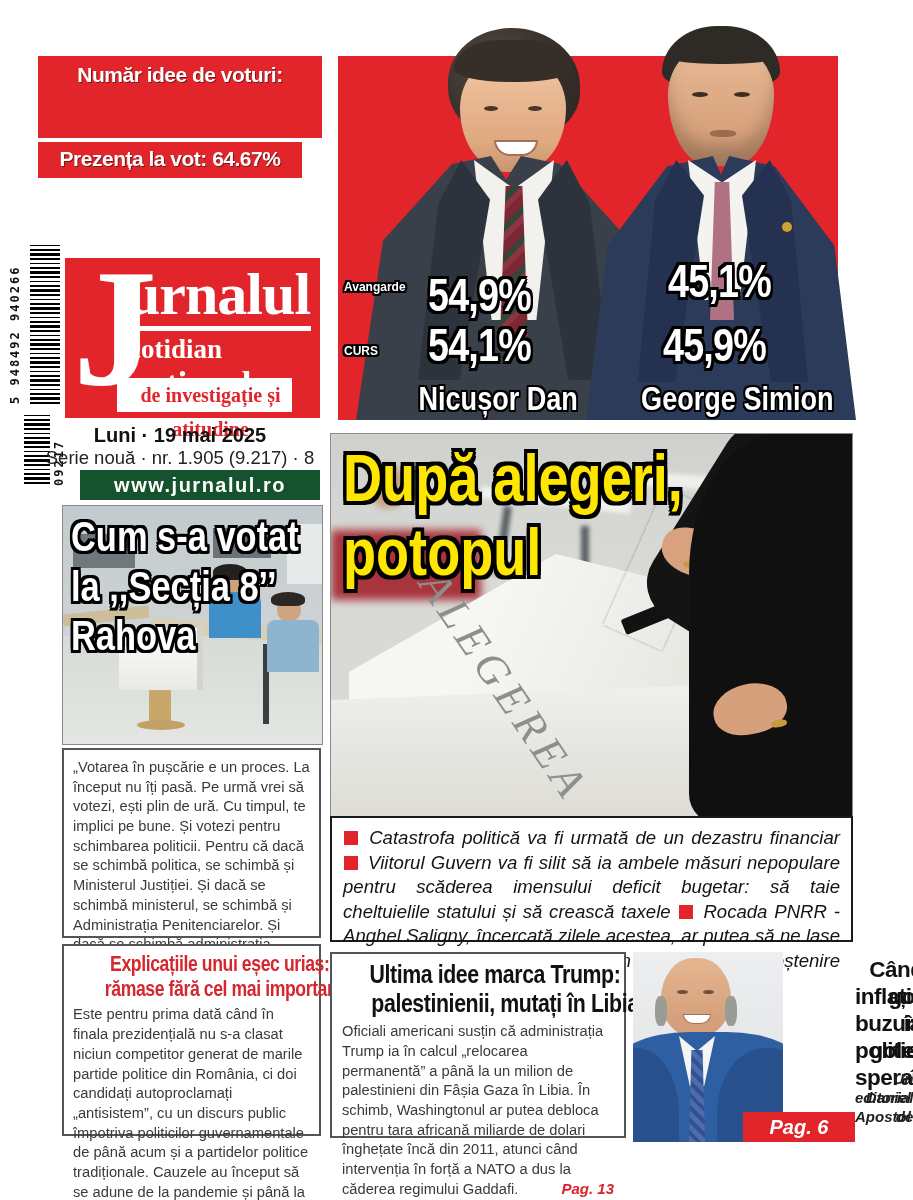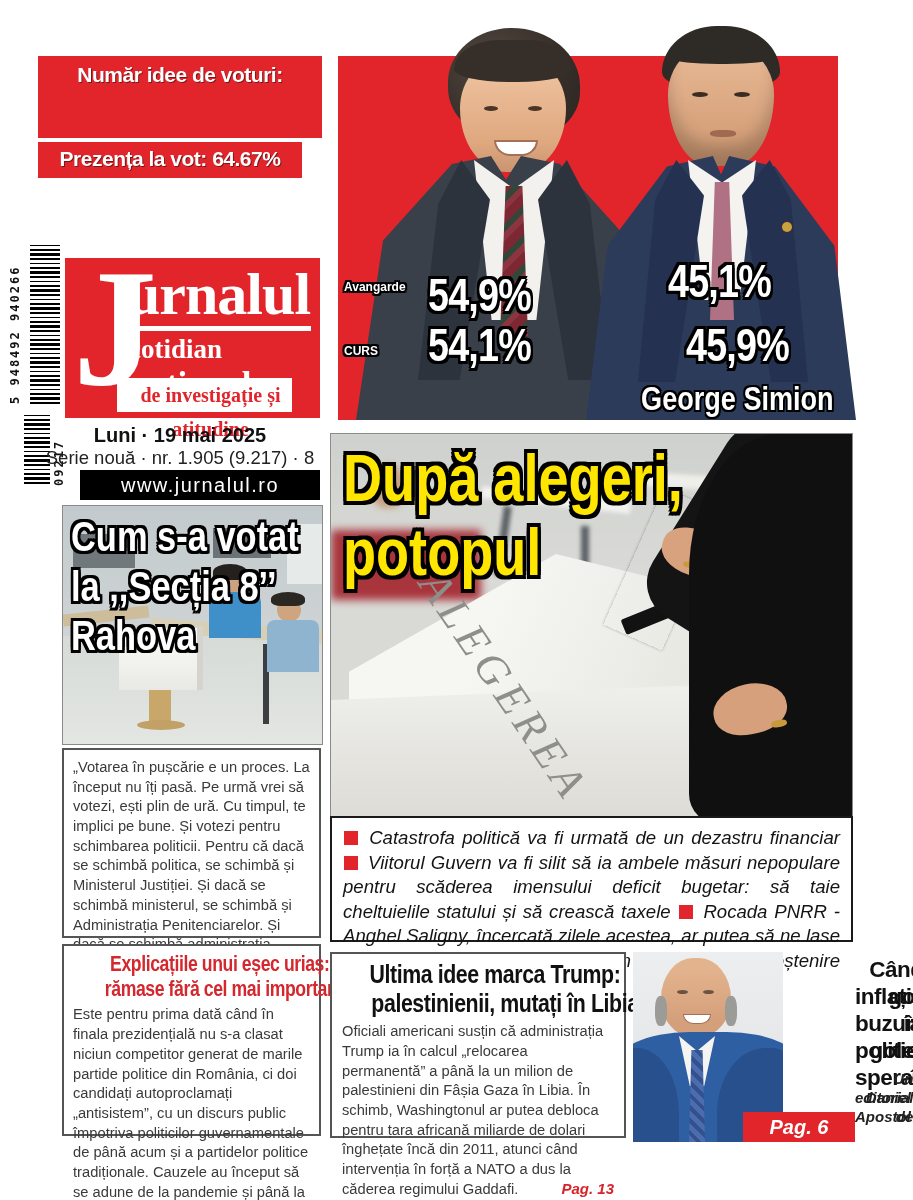--- a/index.html
+++ b/index.html
@@ -48,21 +48,21 @@
   .serif{font-family:"Liberation Serif","DejaVu Serif",serif;}
   #logo-j{font-size:168px;font-weight:bold;line-height:.8;}
   #logo-rest{font-size:60px;font-weight:bold;letter-spacing:-1px;}
   #logo-rule{background:#fff;height:5px;}
   #logo-sub1{font-size:27px;font-weight:bold;}
   #logo-sub1 b{font-size:35px;}
   #logo-sub2box{background:#fff;color:#e1252b;text-align:center;}
   #logo-sub2{font-size:20px;font-weight:bold;line-height:34px;}
   .dateline{font-size:20px;font-weight:bold;color:#111;text-align:center;width:100%;}
   .serieline{font-size:18.5px;color:#222;text-align:center;width:100%;}
-  #webbar{background:#000000;color:#fff;text-align:center;font-weight:normal;font-size:20px;
+  #webbar{background:#14532d;color:#fff;text-align:center;font-weight:bold;font-size:20px;
           line-height:30px;letter-spacing:1.5px;}
 
   
   .frame{border:1px solid #8a8a8a;overflow:hidden;background:#701a75;}
   .txtbox{border:2px solid #555;background:#fff;box-sizing:border-box;}
   .body-copy{font-size:14.7px;line-height:1.34;color:#3a3a3a;text-align:justify;}
   .pageref{color:#d8232a;font-weight:bold;font-style:italic;}
   .byline{font-weight:bold;font-style:italic;color:#222;}
 
   
@@ -137,22 +137,23 @@
       <div style="left:196px;top:196px;width:10px;height:10px;background:#c8a23c;border-radius:50%;box-shadow:0 0 2px #7a1d1d;"></div>
     </div>
 
 
     <div class="abs ep-src o2" style="left:6px;top:224px;">Avangarde</div>
     <div class="abs ep-val o3" style="left:90px;top:188px;margin-top:24px;"><span class="cond">54,9%</span></div>
     <div class="abs ep-val o3" style="left:330px;top:198px;"><span class="cond">45,1%</span></div>
 
     <div class="abs ep-src o2" style="left:6px;top:288px;">CURS</div>
     <div class="abs ep-val o3" style="left:90px;top:262px;"><span class="cond">54,1%</span></div>
-    <div class="abs ep-val o3" style="left:348px;top:262px;"><span class="cond">45,9%</span></div>
-
+    <div class="abs ep-val o3" style="left:325px;top:262px;"><span class="cond">45,9%</span></div>
+
+    <div class="abs ep-name o2" style="left:30px;top:324px;width:260px;"><span class="condc">Nicușor Dan</span></div>
     <div class="abs ep-name o2" style="left:282px;top:324px;width:220px;"><span class="condc">George Simion</span></div>
   </div>
 
   <div id="logo" class="abs" style="left:65px;top:258px;width:255px;height:160px;">
     <div class="abs serif" id="logo-j" style="left:8px;top:2px;">J</div>
     <div class="abs serif" id="logo-rest" style="left:62px;top:2px;">urnalul</div>
     <div class="abs" id="logo-rule" style="left:64px;top:68px;width:182px;"></div>
     <div class="abs serif" id="logo-sub1" style="left:64px;top:76px;">
       <span>cotidian</span> <b class="serif">național</b>
     </div>

